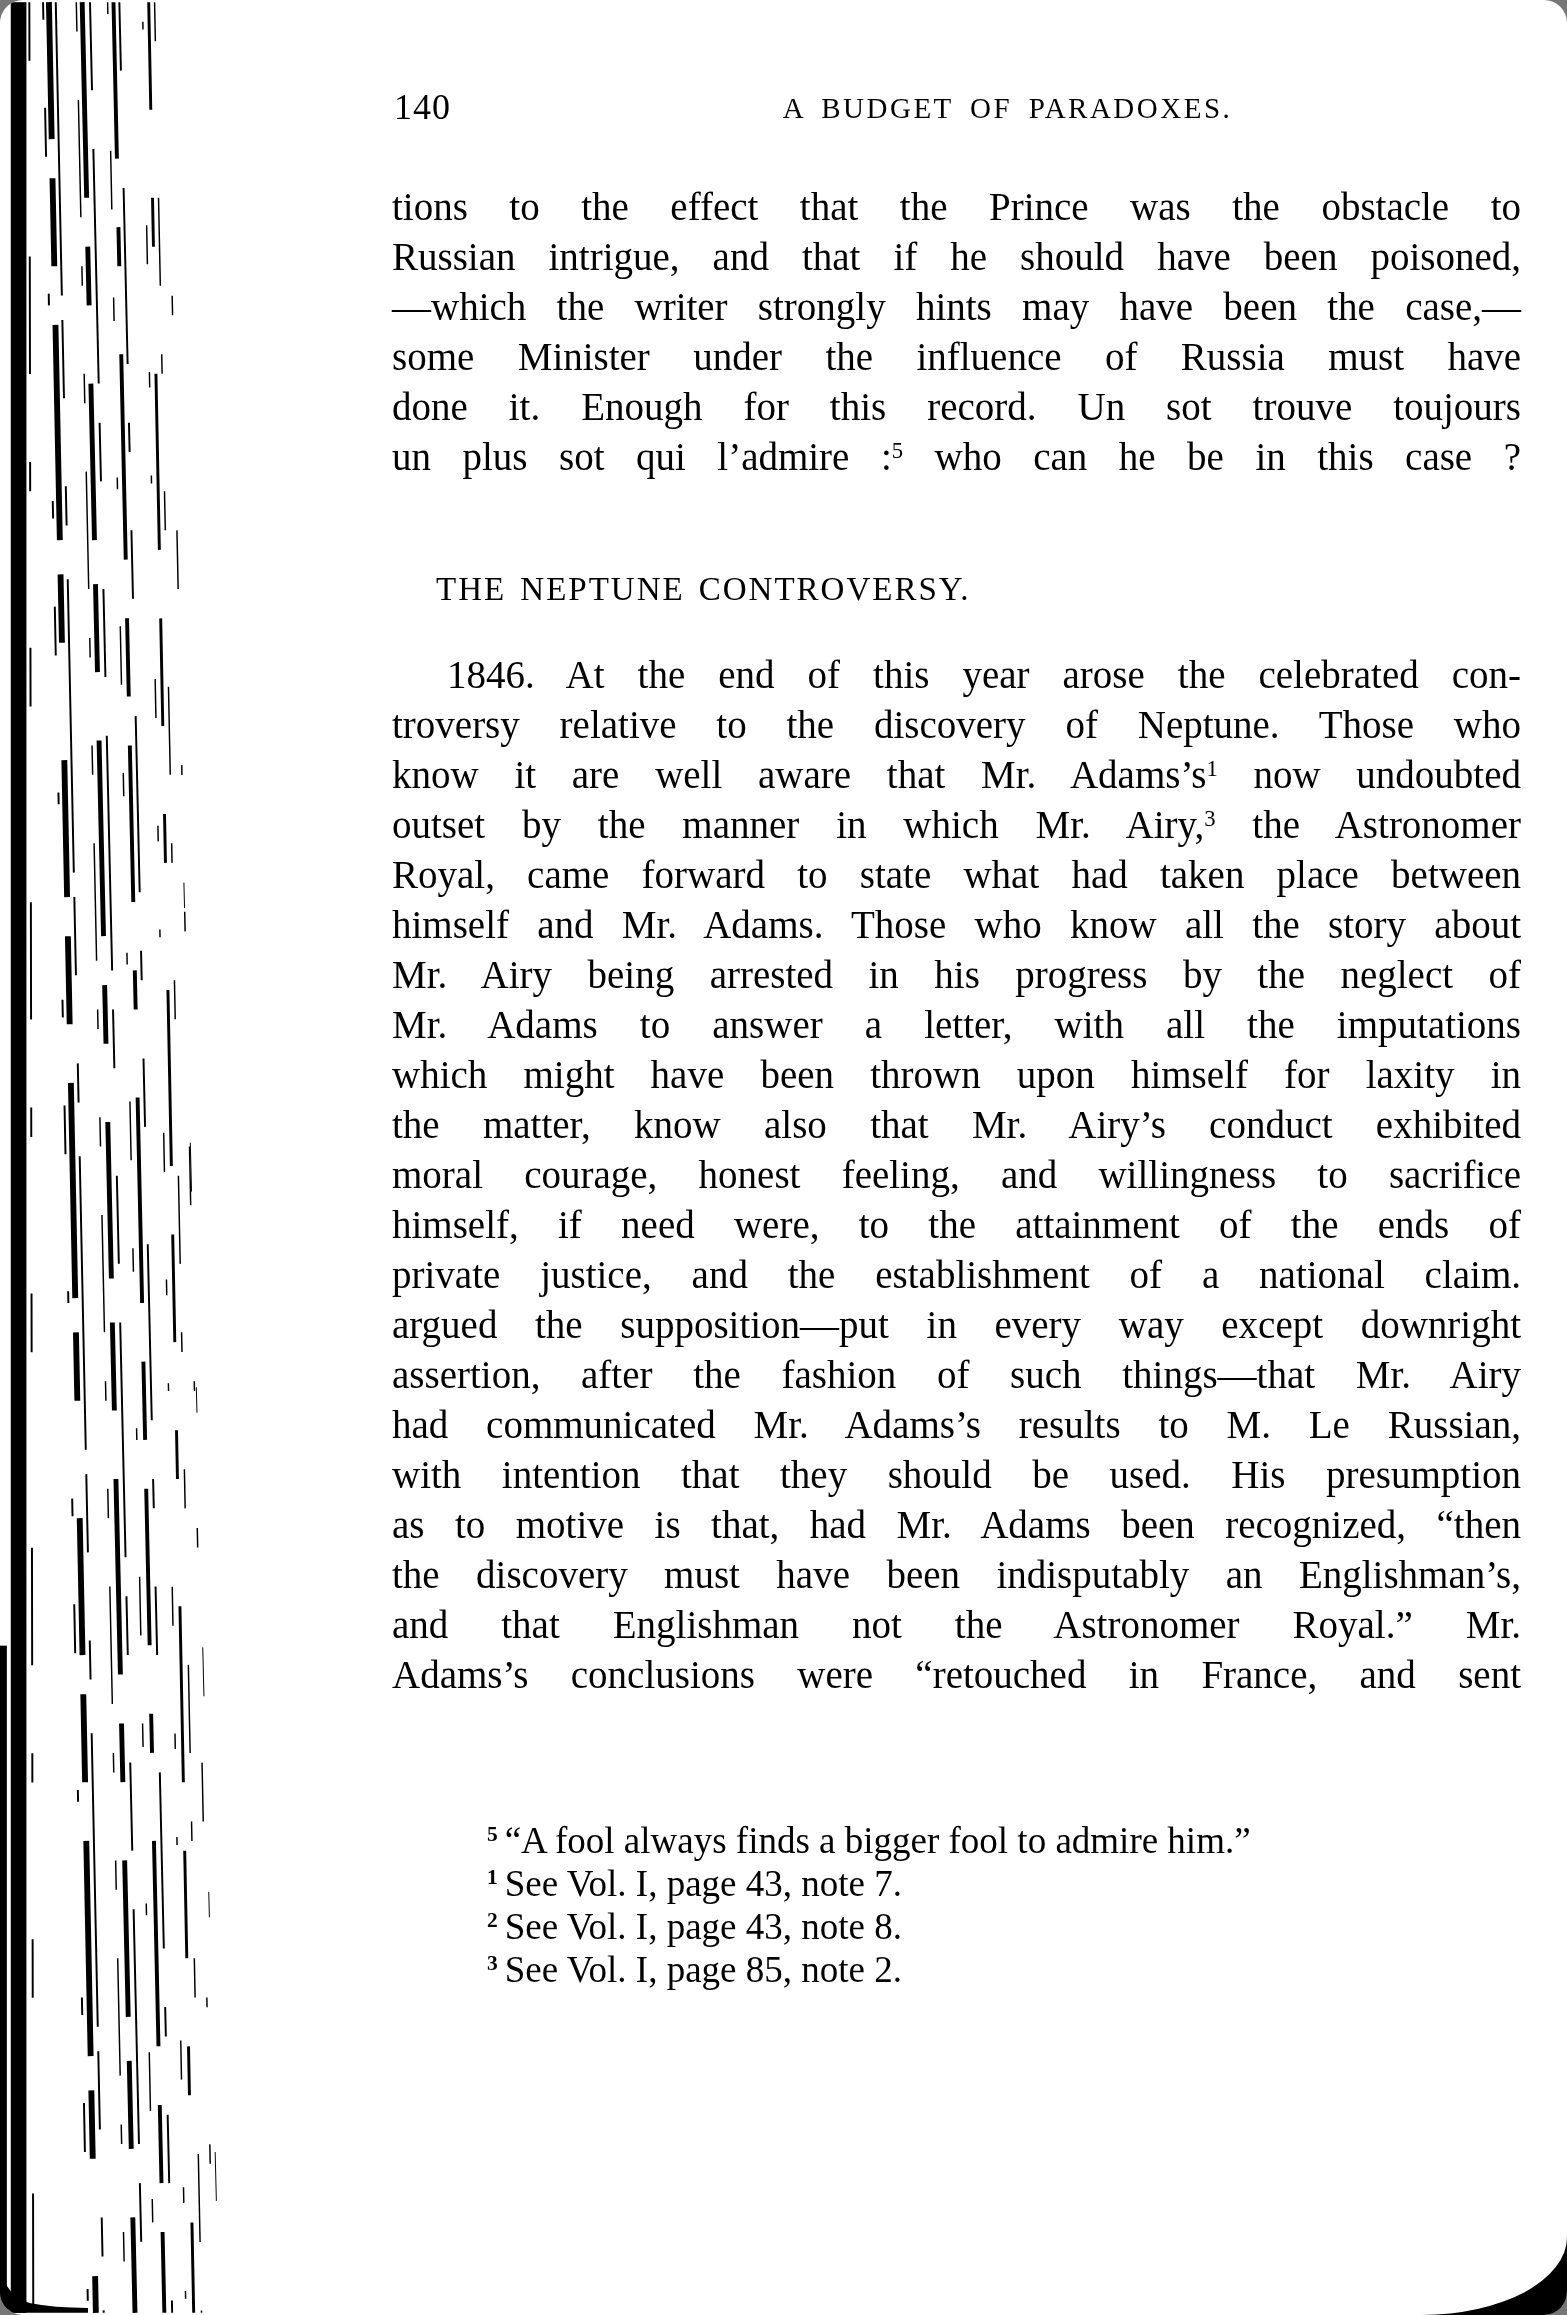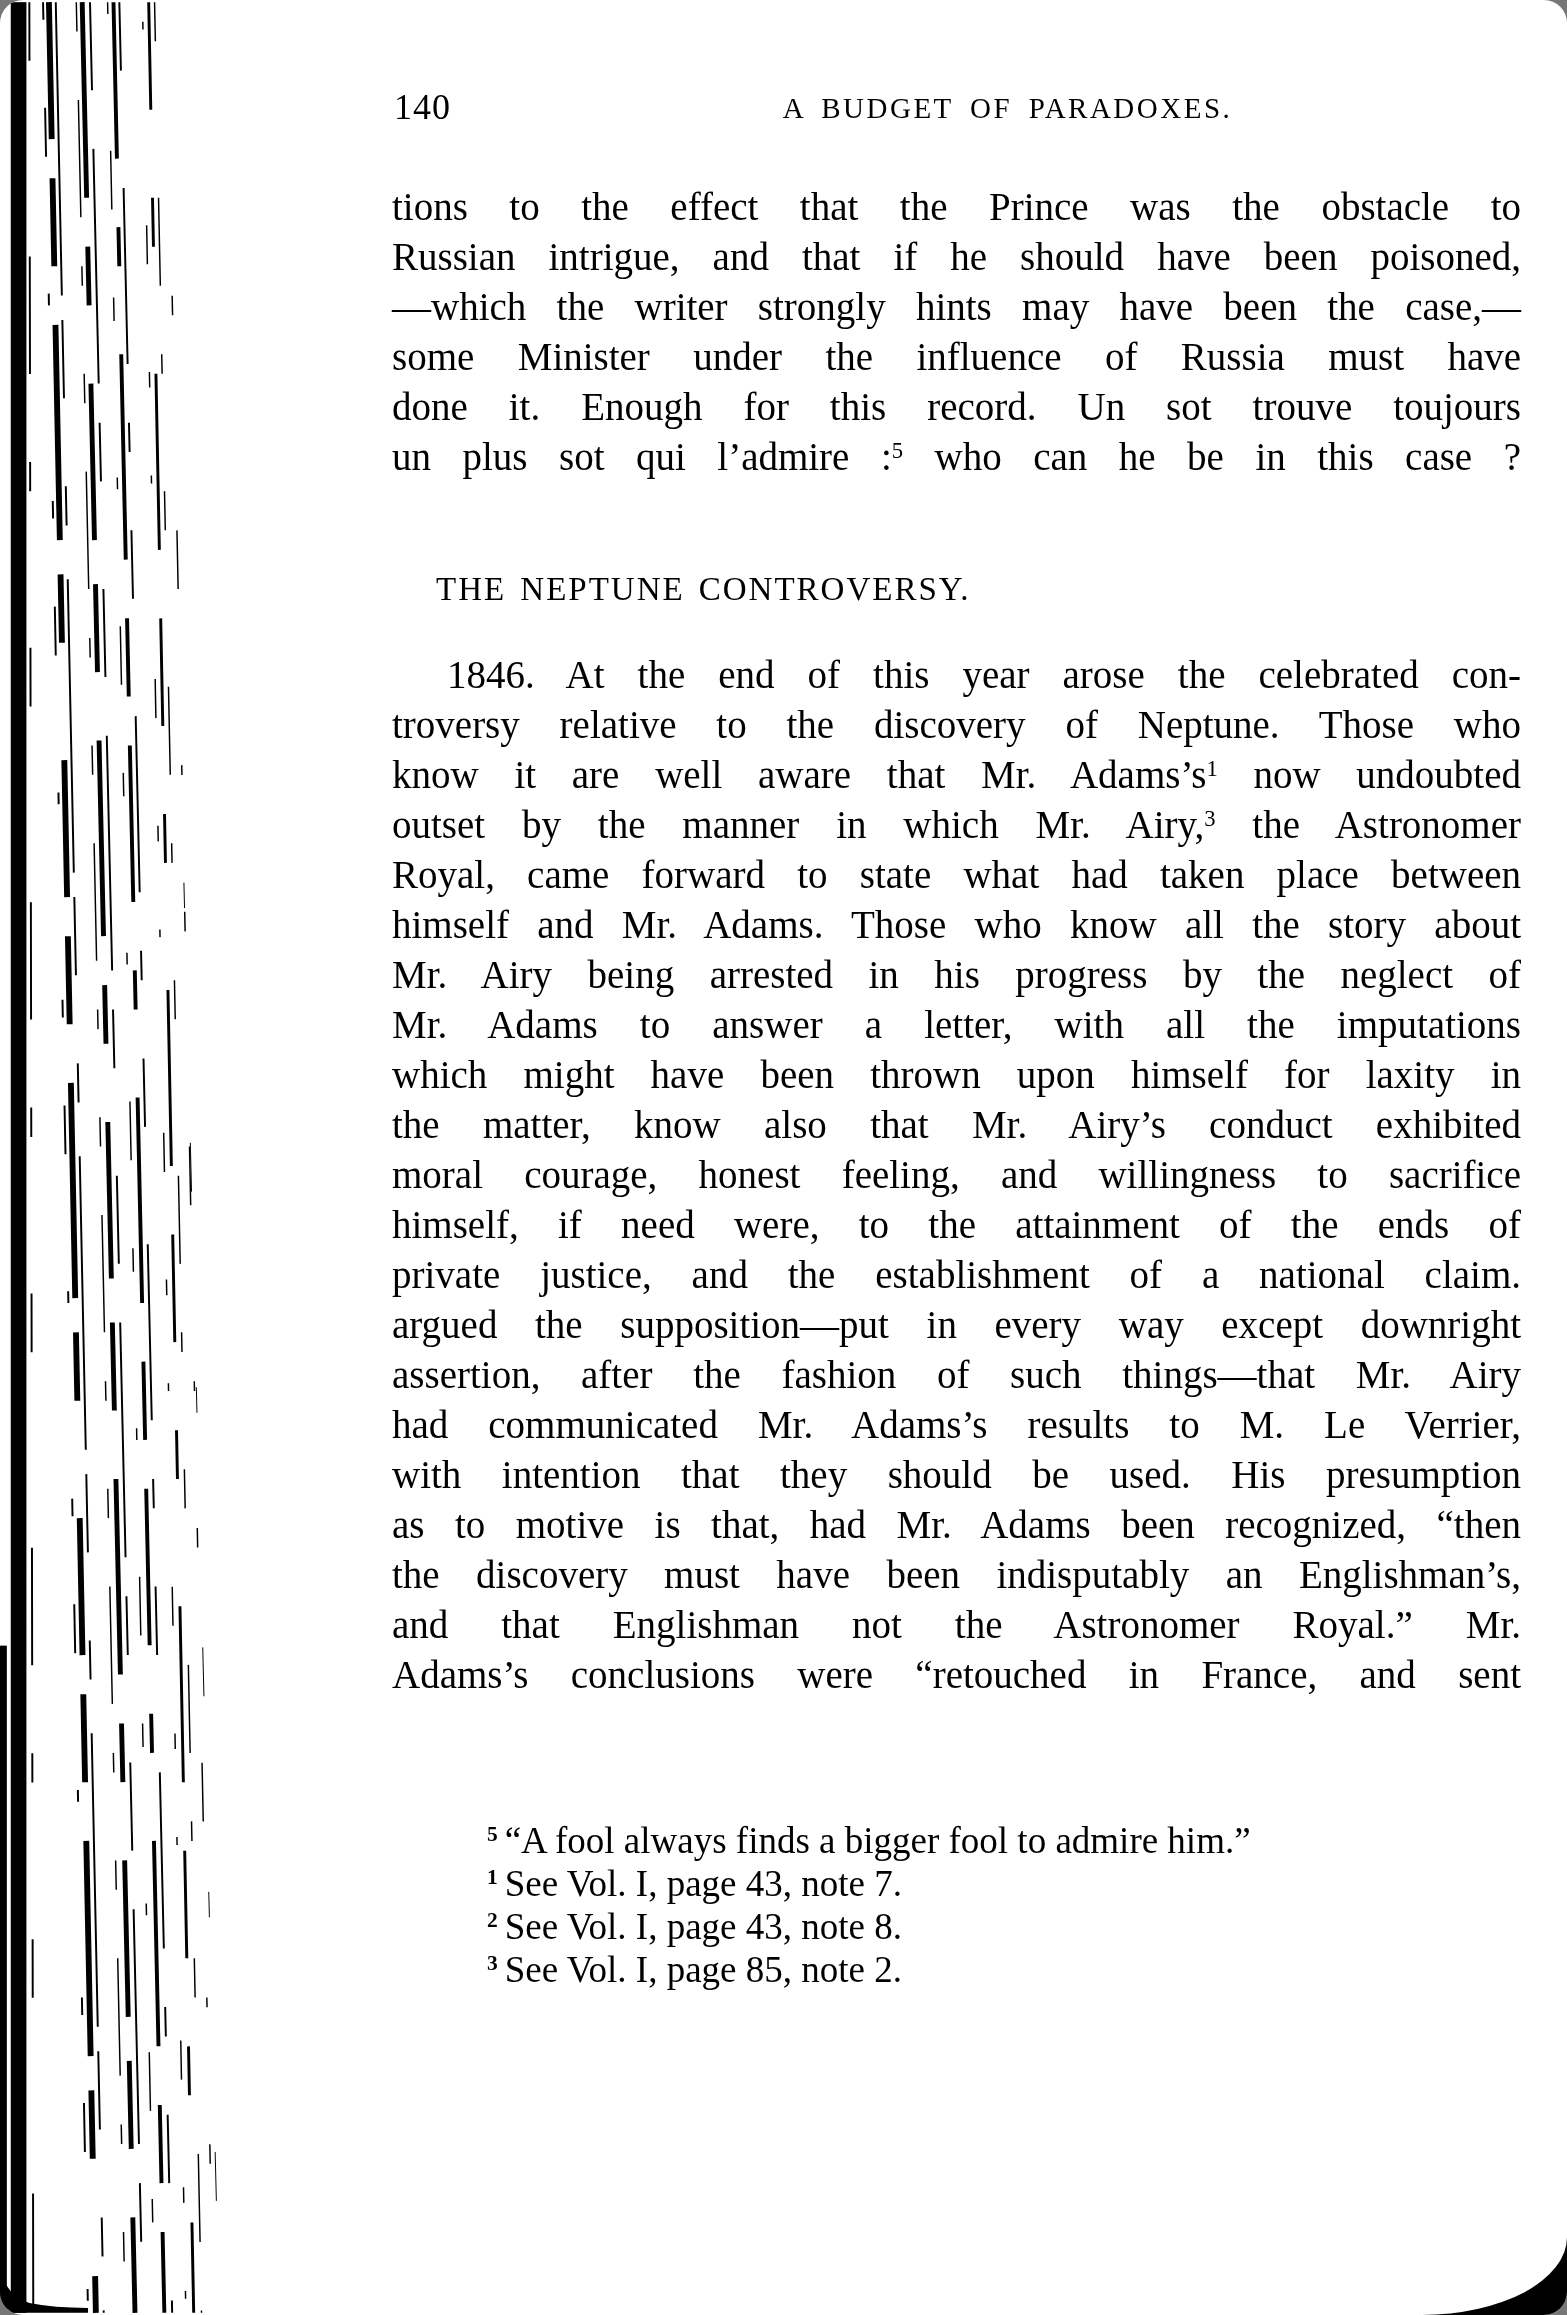--- a/index.html
+++ b/index.html
@@ -99,21 +99,21 @@
       <div class="tline"><span>himself and Mr. Adams. Those who know all the story about</span></div>
       <div class="tline"><span>Mr. Airy being arrested in his progress by the neglect of</span></div>
       <div class="tline"><span>Mr. Adams to answer a letter, with all the imputations</span></div>
       <div class="tline"><span>which might have been thrown upon himself for laxity in</span></div>
       <div class="tline"><span>the matter, know also that Mr. Airy’s conduct exhibited</span></div>
       <div class="tline"><span>moral courage, honest feeling, and willingness to sacrifice</span></div>
       <div class="tline"><span>himself, if need were, to the attainment of the ends of</span></div>
       <div class="tline"><span>private justice, and the establishment of a national claim.</span></div>
       <div class="tline"><span>argued the supposition—put in every way except downright</span></div>
       <div class="tline"><span>assertion, after the fashion of such things—that Mr. Airy</span></div>
-      <div class="tline"><span>had communicated Mr. Adams’s results to M. Le Verrier,</span></div>
+      <div class="tline"><span>had communicated Mr. Adams’s results to M. Le Russian,</span></div>
       <div class="tline"><span>with intention that they should be used.  His presumption</span></div>
       <div class="tline"><span>as to motive is that, had Mr. Adams been recognized, “then</span></div>
       <div class="tline"><span>the discovery must have been indisputably an </span><span class="it">Englishman’s</span><span>,</span></div>
       <div class="tline"><span>and that Englishman not the Astronomer Royal.”  Mr.</span></div>
       <div class="tline"><span>Adams’s conclusions were “retouched in France, and sent</span></div>
     </div>
 
   <div class="footnotes">
       <div class="fnline"><span class="sup fn-marker">5</span><span>“A fool always finds a bigger fool to admire him.”</span></div>
       <div class="fnline"><span class="sup fn-marker">1</span><span>See Vol. I, page 43, note 7.</span></div>

